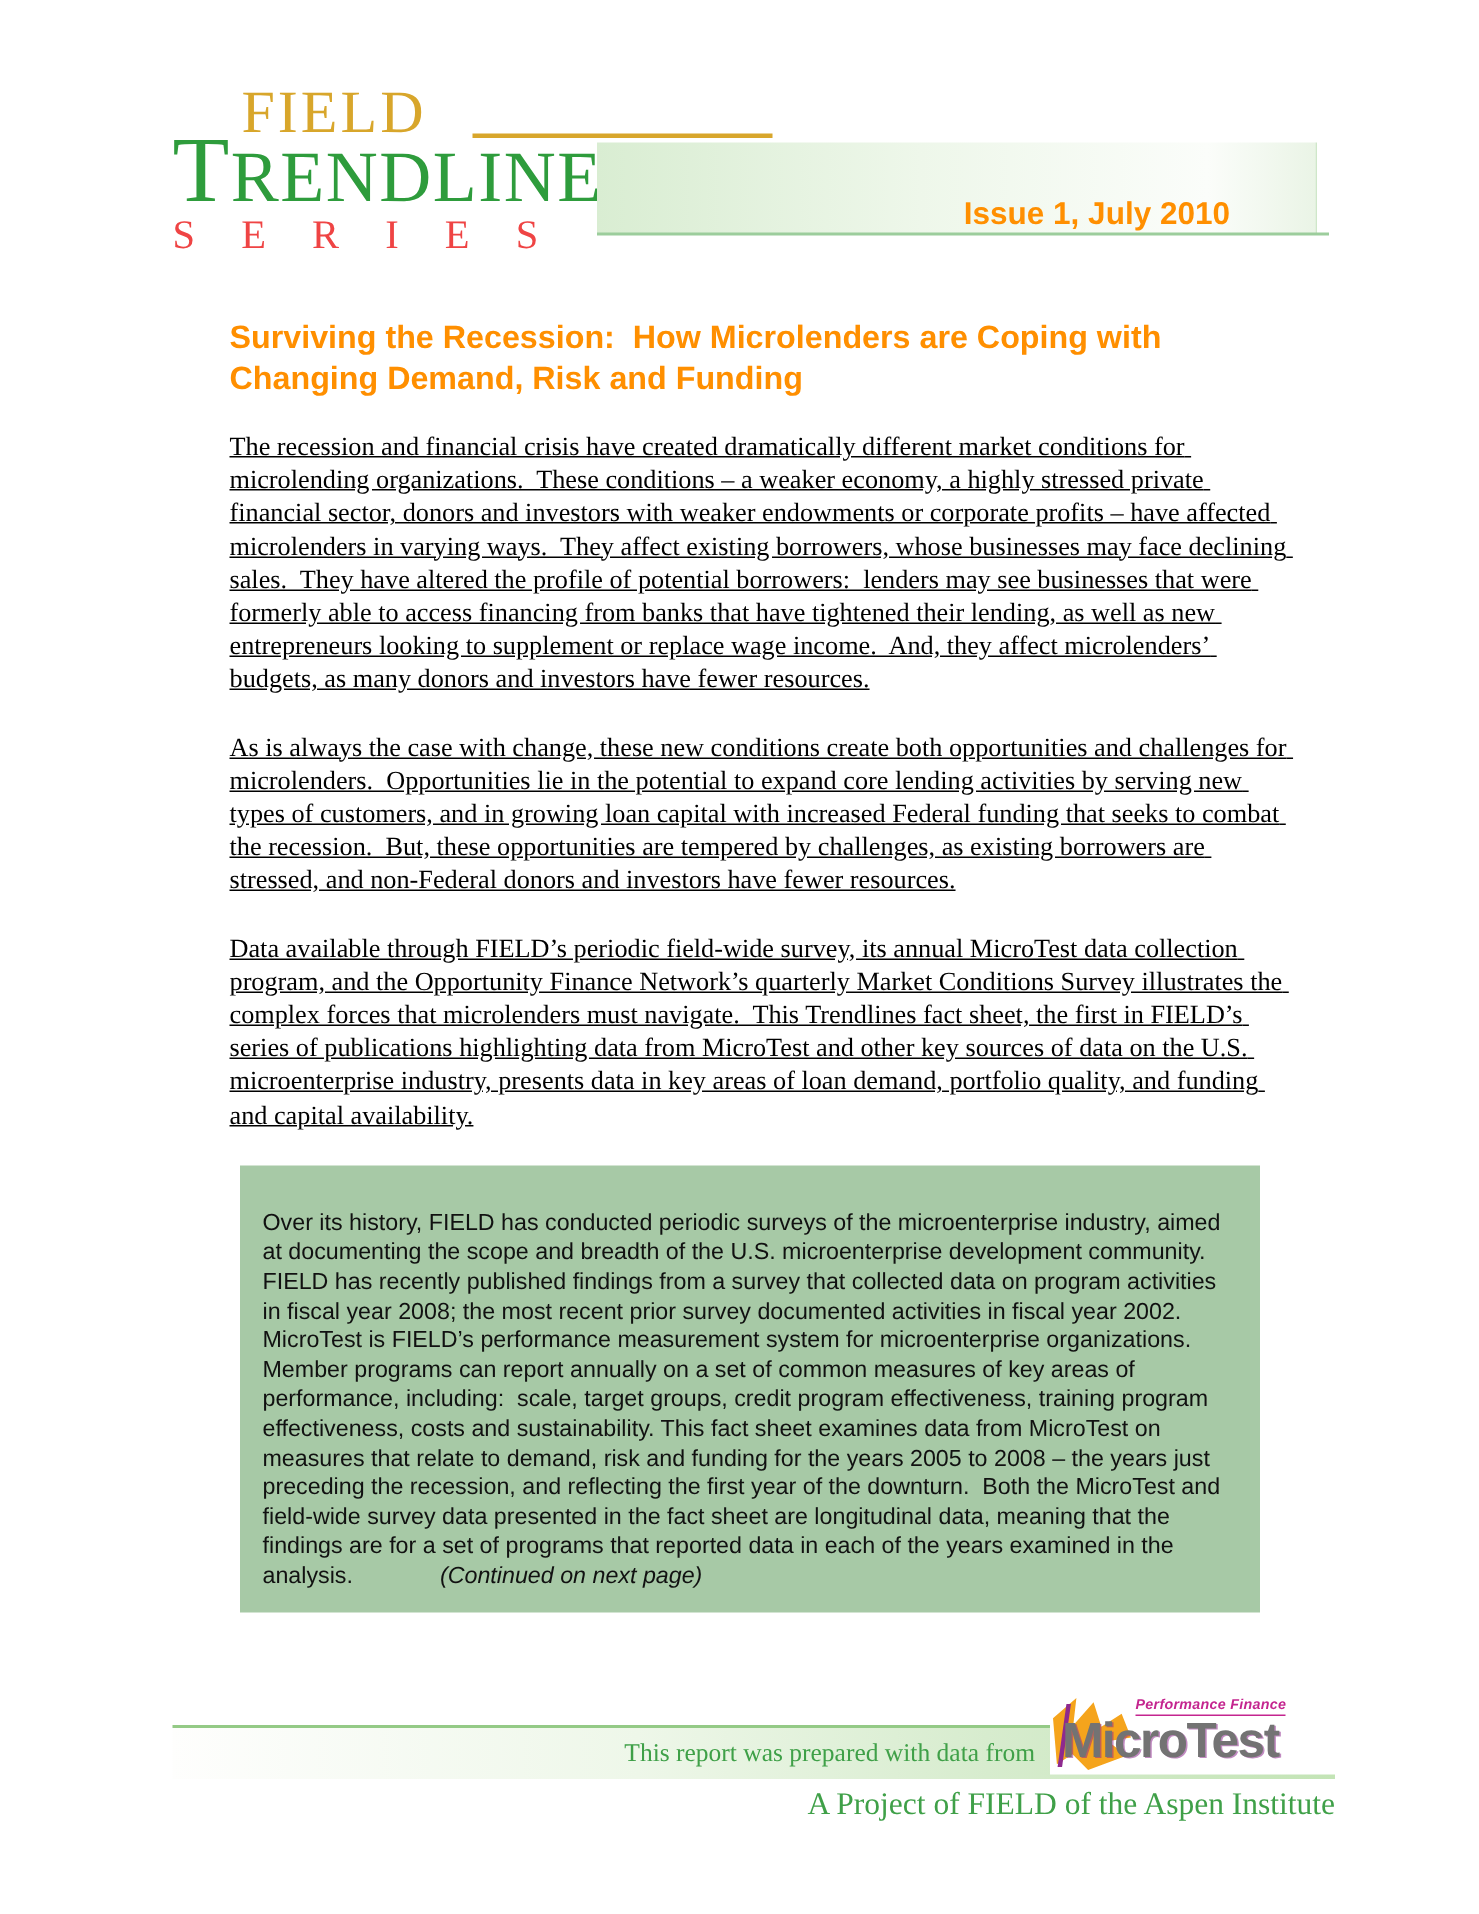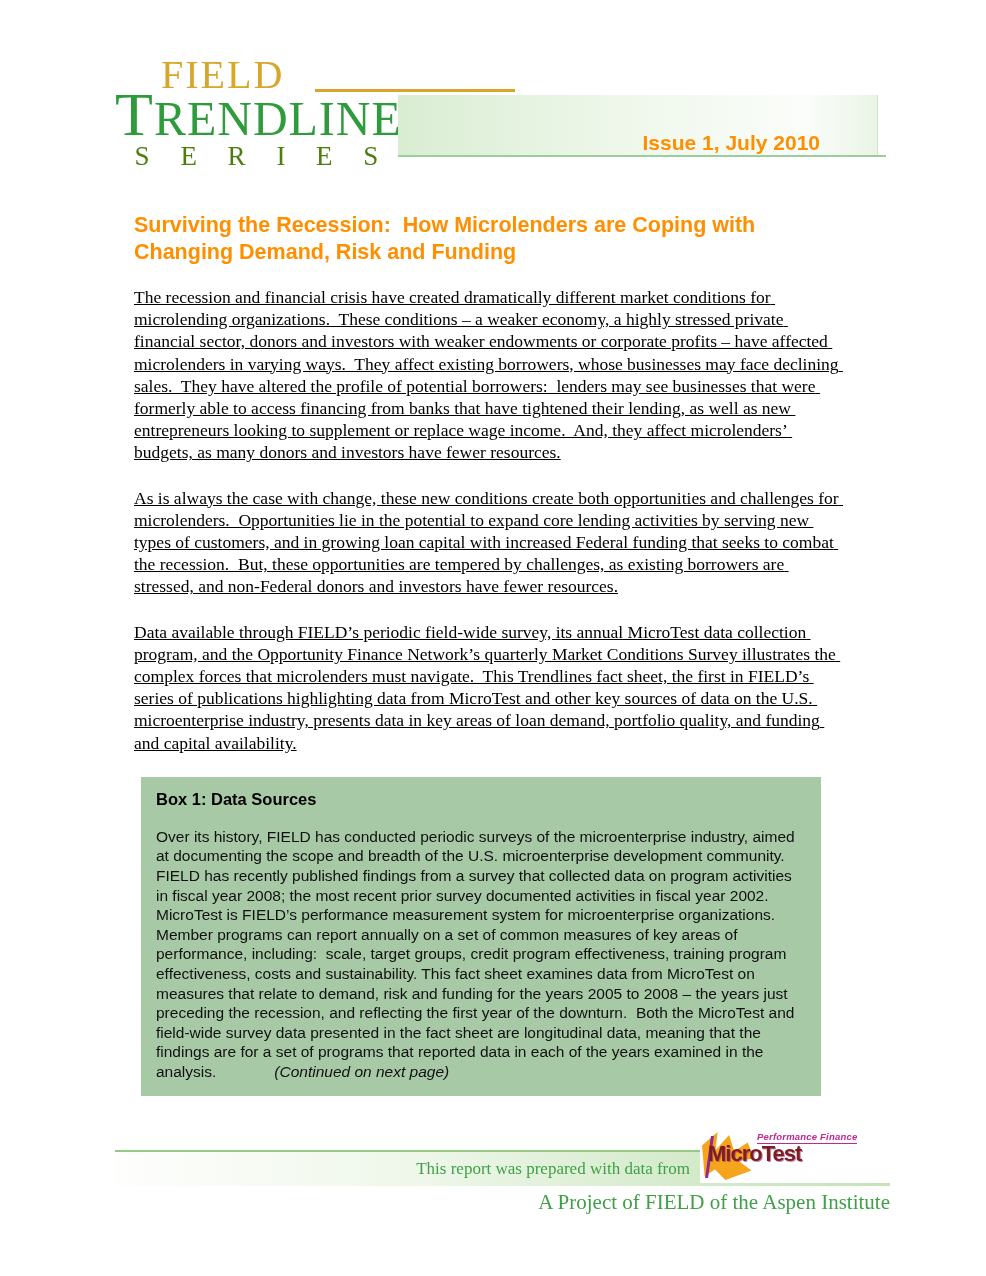--- a/index.html
+++ b/index.html
@@ -21,43 +21,43 @@
   }
   .gold-line { position: absolute; left: 200px; top: 33px; width: 200px; height: 3px; background: #D8A62B; }
   .mh-trend {
     font-family: "Liberation Serif", serif;
     font-size: 48px; line-height: 52px; letter-spacing: 1px;
     color: #2E9C3C; margin-top: -6px; white-space: nowrap;
   }
   .mh-trend .bigcap { font-size: 62px; line-height: 52px; }
   .mh-series {
     font-family: "Liberation Serif", serif;
-    font-size: 27px; color: #4d7c0f; letter-spacing: 12px;
-    text-align: center; margin-top: -4px; margin-right: -10px;
+    font-size: 27px; color: #ef4444; letter-spacing: 12px;
+    text-align: left; margin-top: -4px; margin-right: -10px;
     white-space: nowrap;
   }
   .header-grad-box {
     position: absolute; left: 398px; top: 95px; width: 480px; height: 61px;
     background: linear-gradient(to right, #d9edd2 0%, #eef7ea 45%, #fbfdfa 85%, #eaf4e6 100%);
     border-right: 1px solid #cfe7c9;
   }
   .header-green-line {
     position: absolute; left: 398px; top: 155px; width: 488px; height: 2px;
     background: #9ccd9c;
   }
   .issue-label {
     position: absolute; left: 398px; top: 131px; width: 480px;
     text-align: right; padding-right: 58px;
     font-size: 21px; font-weight: bold; color: #FF8F00;
     white-space: pre-wrap;
     padding-left: 18px;
   }
 
   
-  .content { position: absolute; left: 134px; top: 212px; width: 714px; }
+  .content { position: absolute; left: 153px; top: 212px; width: 714px; }
   .article-title {
     font-size: 21.5px; line-height: 27px; font-weight: bold;
     color: #FF8F00; margin-bottom: 20px; white-space: pre-wrap;
   }
   .body-para {
     font-family: "Liberation Serif", serif;
     font-size: 17.5px; line-height: 22.2px; color: #000000;
     margin-bottom: 23px; white-space: pre-wrap; text-decoration: underline;
   }
 
@@ -109,22 +109,22 @@
     transform: skewX(-8deg);
   }
   .mt-tagline {
     position: absolute; left: 57px; top: 3px;
     font-size: 9.5px; font-weight: bold; font-style: italic;
     color: #C4258F; border-bottom: 1.5px solid #C4258F; padding-bottom: 1px;
     letter-spacing: 0.2px;
   }
   .mt-name {
     position: absolute; left: 8px; top: 13px;
-    font-size: 22px; font-weight: bold; letter-spacing: -1px;
-    color: #7f1d1d;
+    font-size: 33px; font-weight: bold; letter-spacing: -1px;
+    color: #737373;
     text-shadow: 1px 1px 0 rgba(142, 42, 142, 0.55);
     white-space: nowrap;
   }
   .project-line {
     position: absolute; right: 96px; top: 1190px;
     font-family: "Liberation Serif", serif;
     font-size: 21px; color: #3FA048; white-space: nowrap;
   }
 </style>
 </head>
@@ -144,21 +144,20 @@
 <div class="header-green-line"></div>
 
 <div class="content">
   <h1 class="article-title">Surviving the Recession:  How Microlenders are Coping with Changing Demand, Risk and Funding</h1>
 
   <p class="body-para">The recession and financial crisis have created dramatically different market conditions for microlending organizations.  These conditions – a weaker economy, a highly stressed private financial sector, donors and investors with weaker endowments or corporate profits – have affected microlenders in varying ways.  They affect existing borrowers, whose businesses may face declining sales.  They have altered the profile of potential borrowers:  lenders may see businesses that were formerly able to access financing from banks that have tightened their lending, as well as new entrepreneurs looking to supplement or replace wage income.  And, they affect microlenders’ budgets, as many donors and investors have fewer resources.</p>
   <p class="body-para">As is always the case with change, these new conditions create both opportunities and challenges for microlenders.  Opportunities lie in the potential to expand core lending activities by serving new types of customers, and in growing loan capital with increased Federal funding that seeks to combat the recession.  But, these opportunities are tempered by challenges, as existing borrowers are stressed, and non-Federal donors and investors have fewer resources.</p>
   <p class="body-para">Data available through FIELD’s periodic field-wide survey, its annual MicroTest data collection program, and the Opportunity Finance Network’s quarterly Market Conditions Survey illustrates the complex forces that microlenders must navigate.  This Trendlines fact sheet, the first in FIELD’s series of publications highlighting data from MicroTest and other key sources of data on the U.S. microenterprise industry, presents data in key areas of loan demand, portfolio quality, and funding and capital availability.</p>
 
   <div class="data-box">
-    <div class="data-box-title">Box 1: Data Sources</div>
     <div class="data-box-body"><span>Over its history, FIELD has conducted periodic surveys of the microenterprise industry, aimed at documenting the scope and breadth of the U.S. microenterprise development community.  FIELD has recently published findings from a survey that collected data on program activities in fiscal year 2008; the most recent prior survey documented activities in fiscal year 2002.  MicroTest is FIELD’s performance measurement system for microenterprise organizations.  Member programs can report annually on a set of common measures of key areas of performance, including:  scale, target groups, credit program effectiveness, training program effectiveness, costs and sustainability. This fact sheet examines data from MicroTest on measures that relate to demand, risk and funding for the years 2005 to 2008 – the years just preceding the recession, and reflecting the first year of the downturn.  Both the MicroTest and field-wide survey data presented in the fact sheet are longitudinal data, meaning that the findings are for a set of programs that reported data in each of the years examined in the analysis.</span><span class="data-box-continued">(Continued on next page)</span></div>
   </div>
 </div>
 
 <div class="footer-bar">
   <span class="footer-bar-text">This report was prepared with data from</span>
 </div>
 
 <div class="mt-logo">
   <div class="mt-m-shape"></div>

